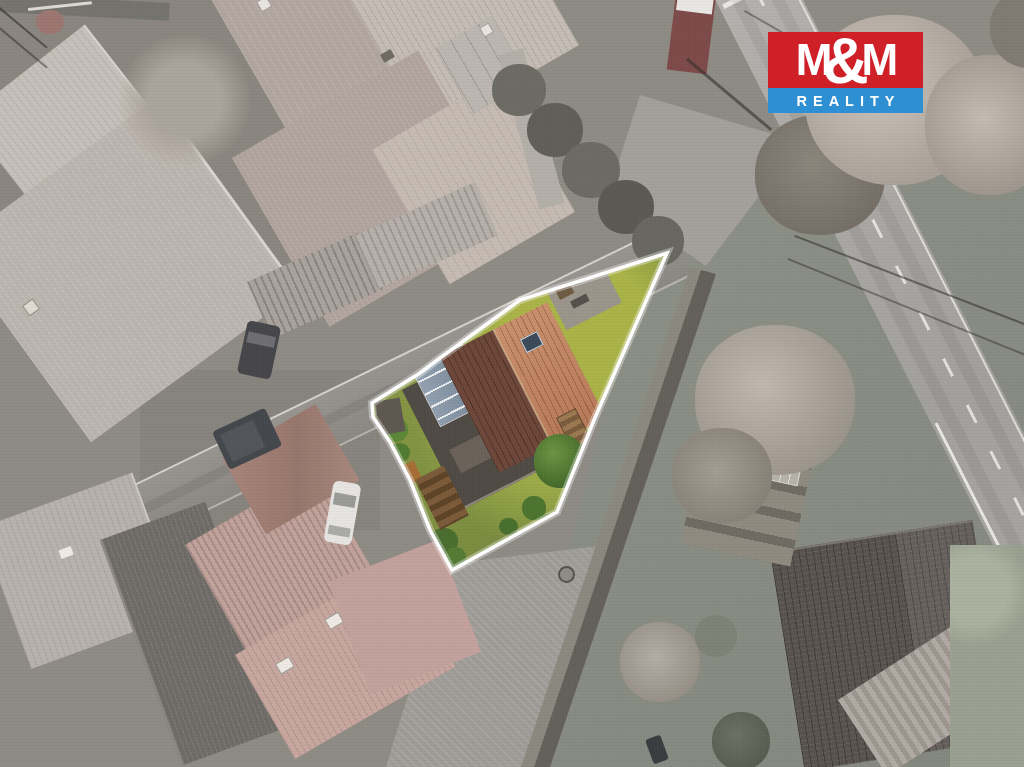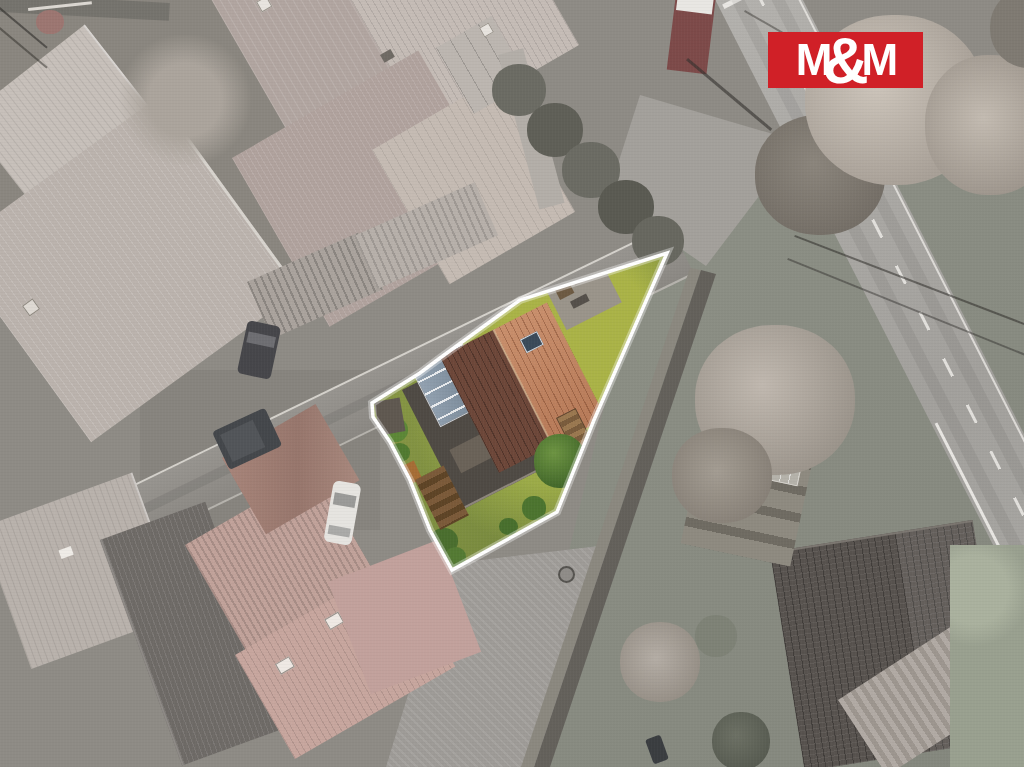--- a/index.html
+++ b/index.html
@@ -169,15 +169,16 @@
   </svg>
 
   <div class="grain"></div>
 
   <div id="logo">
     <div class="red">
       <span class="lm">M</span>
       <span class="amp">&amp;</span>
       <span class="lm">M</span>
     </div>
+    <div class="blue">REALITY</div>
   </div>
 
 </div>
 
 </body></html>

